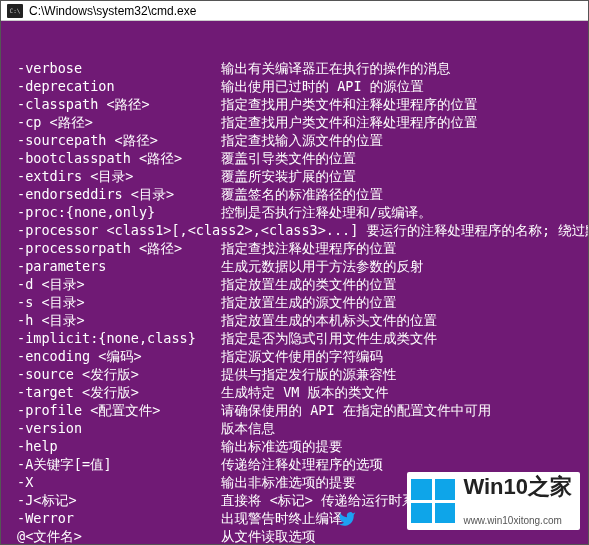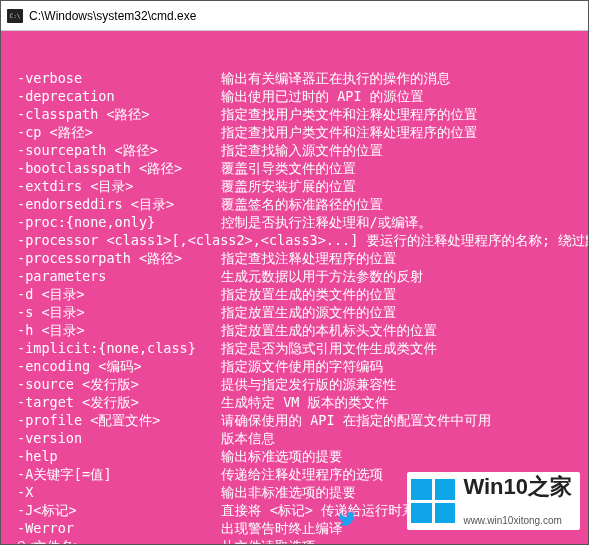--- a/index.html
+++ b/index.html
@@ -1,22 +1,22 @@
 <!DOCTYPE html>
 <html><head>
 <meta charset="utf-8">
 <style>
   * { margin: 0; padding: 0; box-sizing: border-box; }
   html, body { width: 589px; height: 545px; overflow: hidden; font-family: "Microsoft YaHei", "SimSun", sans-serif; }
   .window { width: 589px; height: 545px; background: #000; display: flex; flex-direction: column; border: 1px solid #555; }
-  .titlebar { height: 30px; background: #fff; display: flex; align-items: center; padding: 0 6px; gap: 6px; border-bottom: 1px solid #ccc; }
+  .titlebar { height: 20px; background: #fff; display: flex; align-items: center; padding: 0 6px; gap: 6px; border-bottom: 1px solid #ccc; }
   .title-icon { width: 16px; height: 14px; background: #222; border-radius: 1px; display: flex; align-items: center; justify-content: center; }
   .title-icon::after { content: "C:\\"; color: #ccc; font-size: 6px; font-family: Consolas, monospace; }
   .title-text { font-size: 12px; color: #000; font-family: "Segoe UI", sans-serif; }
-  .terminal { flex: 1; background: #ec4899; color: #fff; font-family: "NSimSun","SimSun","Consolas",monospace; font-size: 13.5px; line-height: 18px; padding: 2px 4px 8px 4px; white-space: pre; overflow: hidden; position: relative; }
+  .terminal { flex: 1; background: #701a75; color: #fff; font-family: "NSimSun","SimSun","Consolas",monospace; font-size: 13.5px; line-height: 18px; padding: 2px 4px 8px 4px; white-space: pre; overflow: hidden; position: relative; }
   .row { display: flex; }
   .opt { width: 216px; flex-shrink: 0; padding-left: 12px; }
   .desc { flex: 1; }
   @keyframes blink { 50% { opacity: 0; } }
   .watermark { position: absolute; right: 8px; bottom: 14px; display: flex; align-items: center; gap: 8px; background: rgba(255,255,255,0.0); }
   .wm-logo { width: 44px; height: 44px; display: grid; grid-template-columns: 1fr 1fr; grid-template-rows: 1fr 1fr; gap: 3px; }
   .wm-logo span { background: #0ea5e9; }
   .wm-text { display: flex; flex-direction: column; line-height: 1; }
   .wm-text .big { font-size: 22px; font-weight: 600; color: #222; font-family: "Microsoft YaHei", sans-serif; }
   .wm-text .small { font-size: 10px; color: #555; font-family: Arial, sans-serif; margin-top: 18px; }

